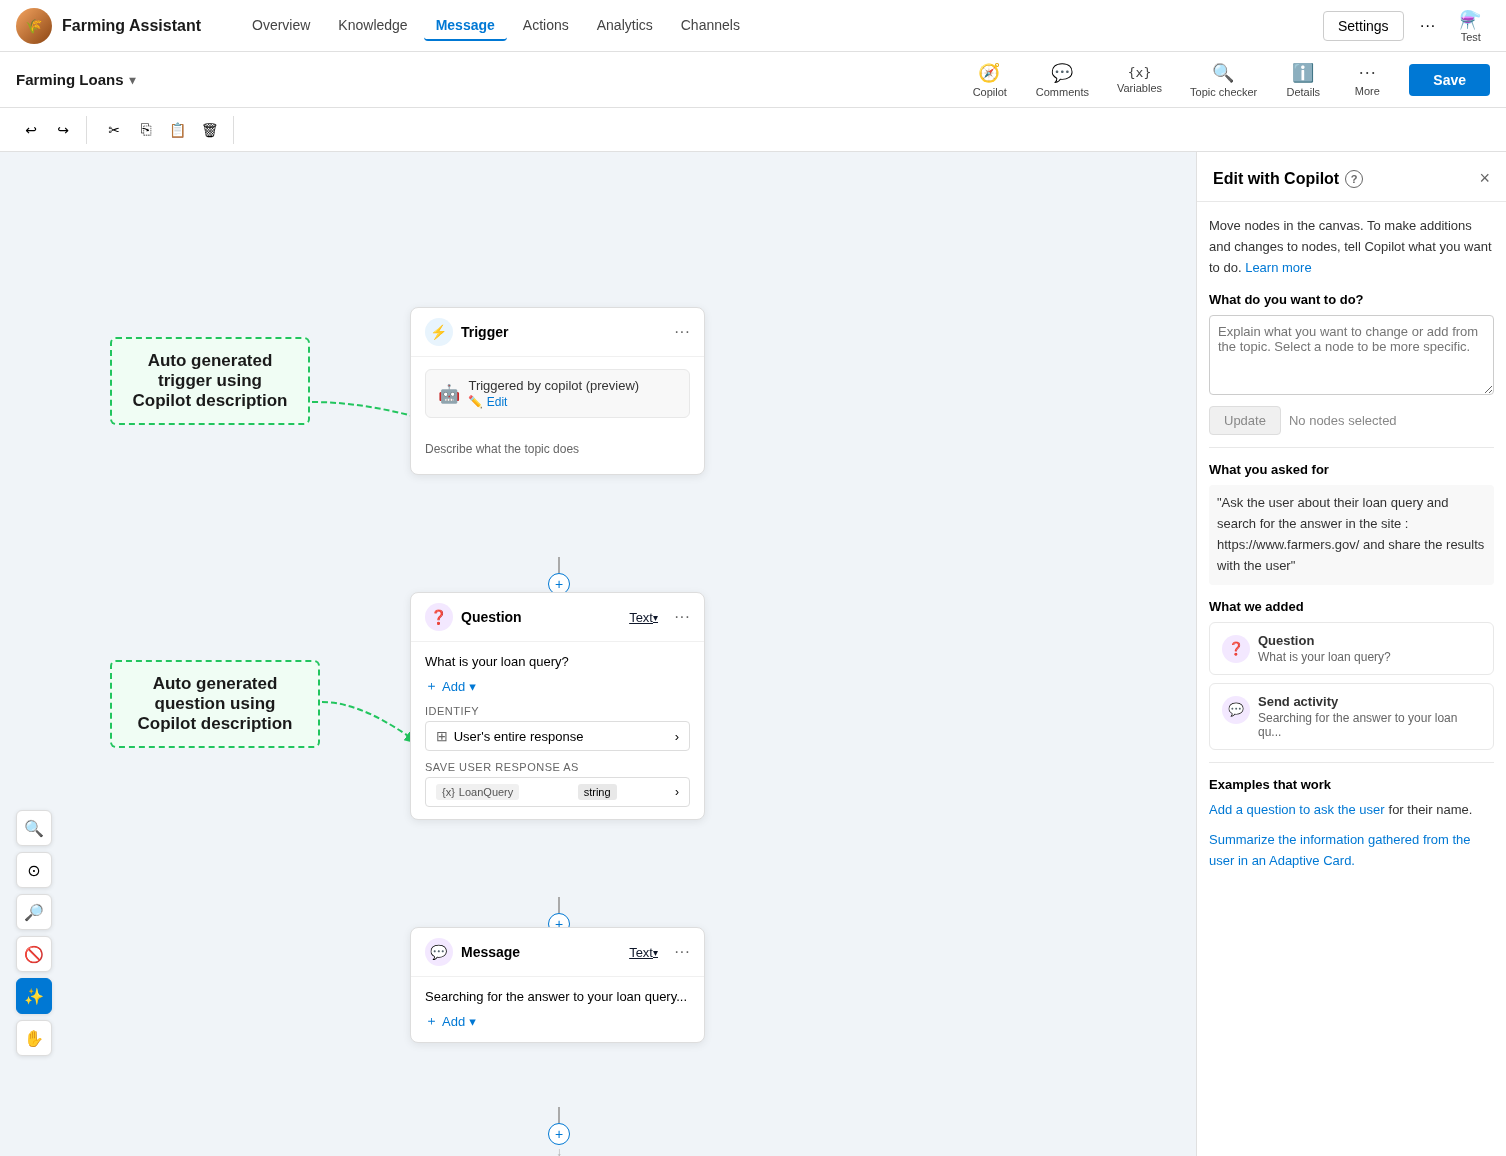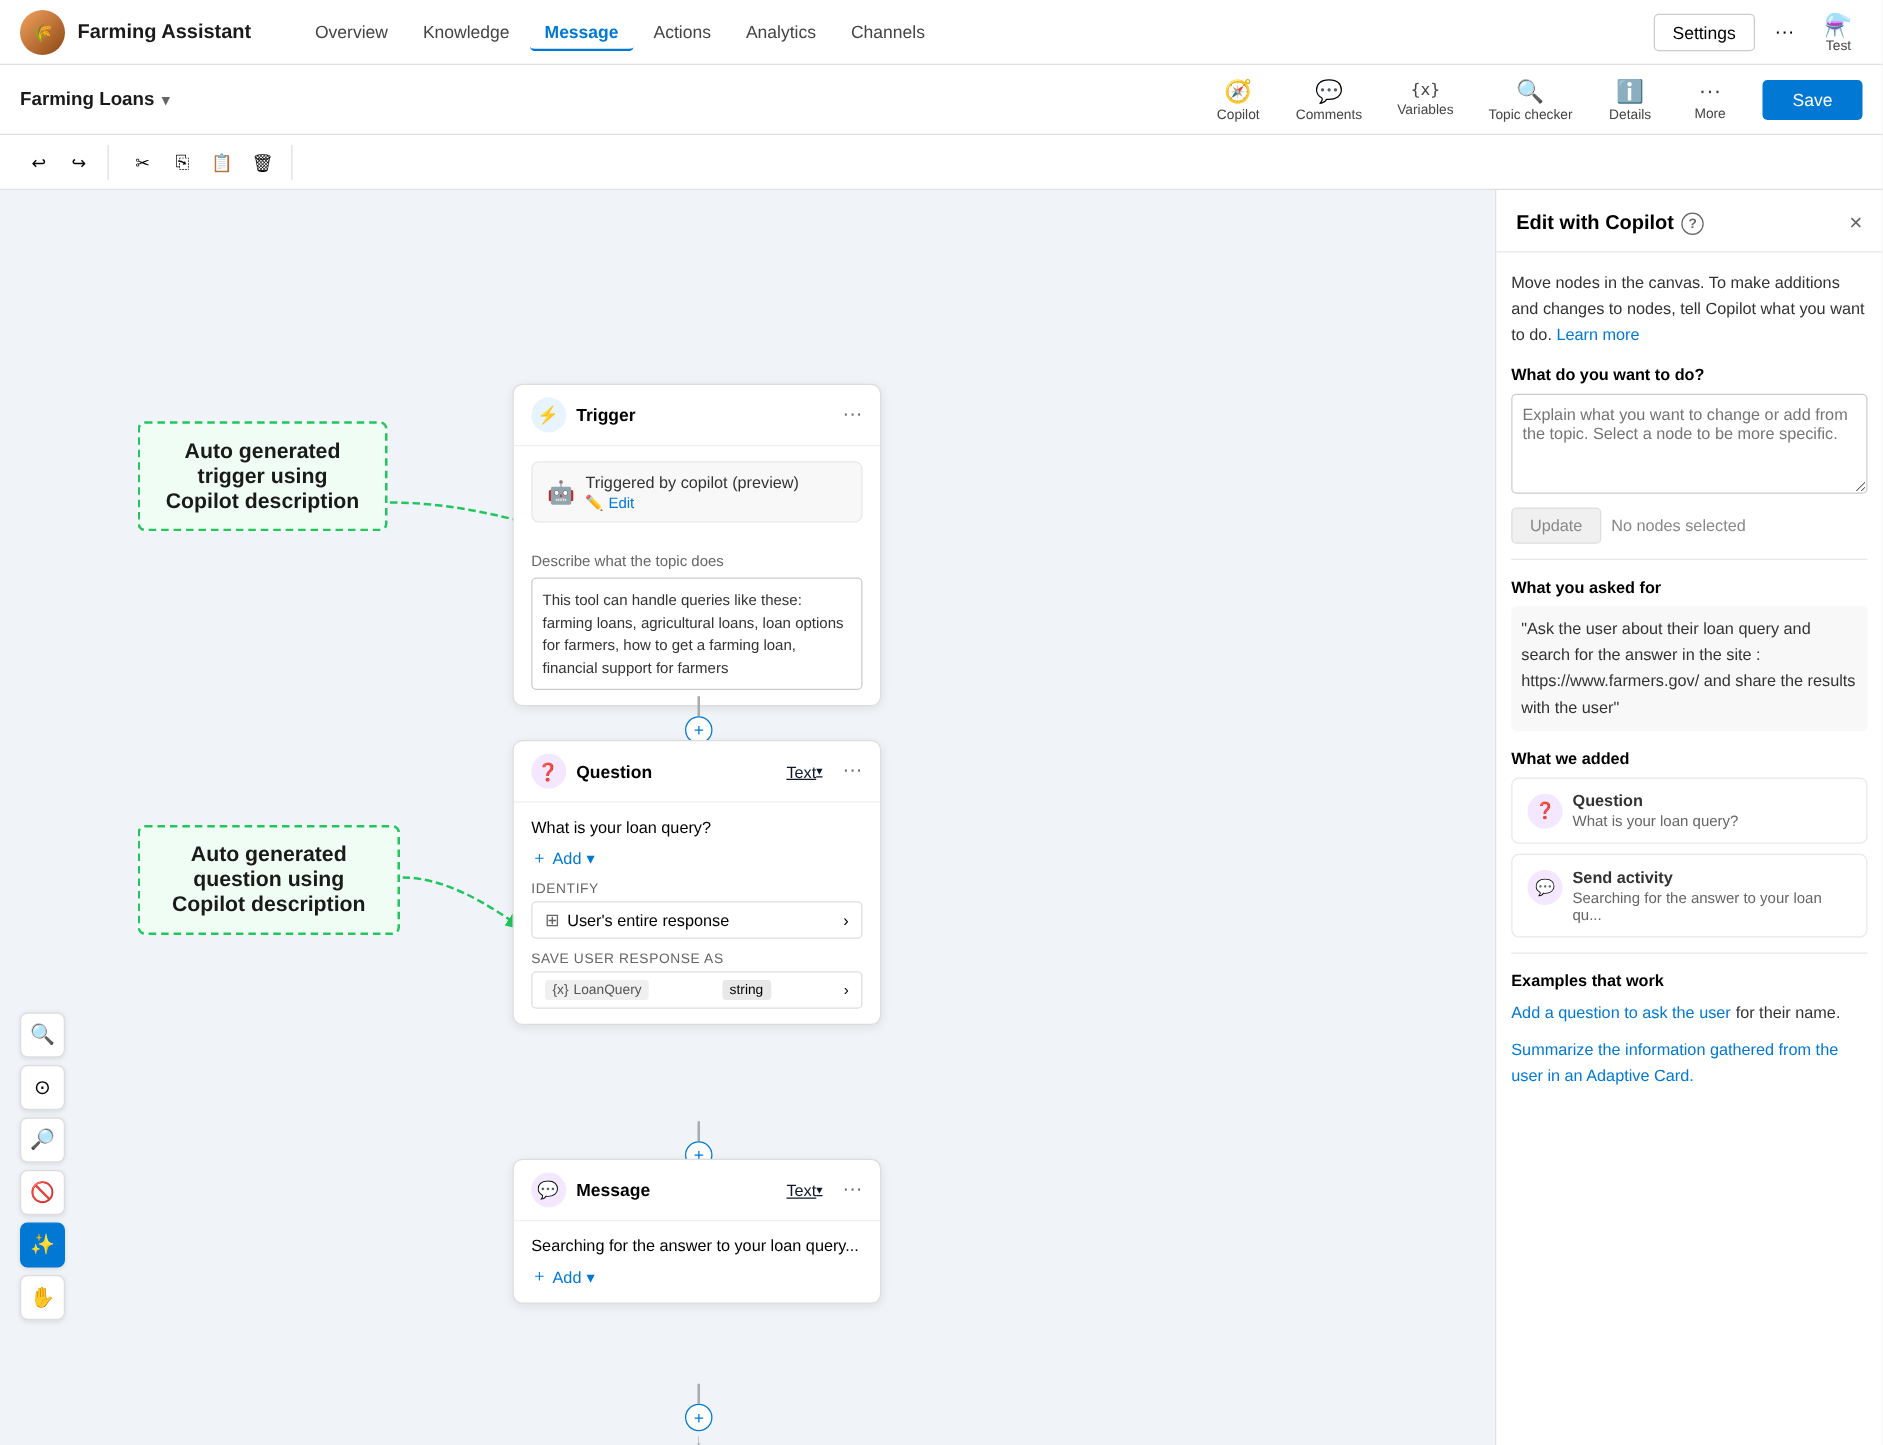--- a/index.html
+++ b/index.html
@@ -24,21 +24,21 @@
     
     .sub-nav {
       display: flex; align-items: center; background: #fff;
       border-bottom: 1px solid #e0e0e0; height: 56px; padding: 0 16px;
     }
     .topic-title { display: flex; align-items: center; gap: 6px; font-weight: 600; font-size: 15px; color: #1a1a1a; }
     .chevron-down { font-size: 12px; color: #666; cursor: pointer; }
     .sub-nav-tools { display: flex; align-items: center; gap: 4px; margin-left: auto; }
     .tool-btn { display: flex; flex-direction: column; align-items: center; gap: 2px; padding: 4px 12px; cursor: pointer; border-radius: 4px; border: none; background: transparent; font-size: 11px; color: #444; min-width: 60px; }
     .tool-btn .tool-icon { font-size: 18px; }
-    .save-btn { background: #0078d4; color: white; border: none; padding: 8px 24px; border-radius: 4px; font-size: 14px; cursor: pointer; font-weight: 400; margin-left: 8px; }
+    .save-btn { background: #0078d4; color: white; border: none; padding: 8px 24px; border-radius: 4px; font-size: 14px; cursor: pointer; font-weight: 700; margin-left: 8px; }
 
     
     .edit-toolbar {
       display: flex; align-items: center; background: #fff;
       border-bottom: 1px solid #e0e0e0; height: 44px; padding: 0 16px; gap: 8px;
     }
     .edit-toolbar .tb-group { display: flex; align-items: center; gap: 2px; border-right: 1px solid #ddd; padding-right: 8px; margin-right: 4px; }
     .tb-btn { width: 30px; height: 28px; display: flex; align-items: center; justify-content: center; cursor: pointer; border-radius: 3px; border: none; background: transparent; font-size: 14px; }
 
     
@@ -229,21 +229,20 @@
           <span class="triggered-icon">🤖</span>
           <div>
             <div style="font-size:13px;color:#333;">Triggered by copilot (preview)</div>
             <div>
               <span style="color:#0078d4; font-size:12px; cursor:pointer;">✏️ </span>
               <span class="edit-link">Edit</span>
             </div>
           </div>
         </div>
         <div class="describe-label">Describe what the topic does</div>
-        <div class="describe-box">This tool can handle queries like these: farming loans, agricultural loans, loan options for farmers, how to get a farming loan, financial support for farmers</div>
       </div>
     </div>
 
     <div style="position:absolute; top:405px; left:548px; display:flex; flex-direction:column; align-items:center; gap:0;">
       <div style="width:2px; height:16px; background:#aaa;"></div>
       <div style="width:22px; height:22px; border-radius:50%; border:1.5px solid #0078d4; background:white; display:flex; align-items:center; justify-content:center; font-size:14px; color:#0078d4; cursor:pointer;">+</div>
       <div style="font-size:12px; color:#aaa;">↓</div>
     </div>
 
     <div class="annotation-box" style="top:508px; left:110px; width:210px;">

